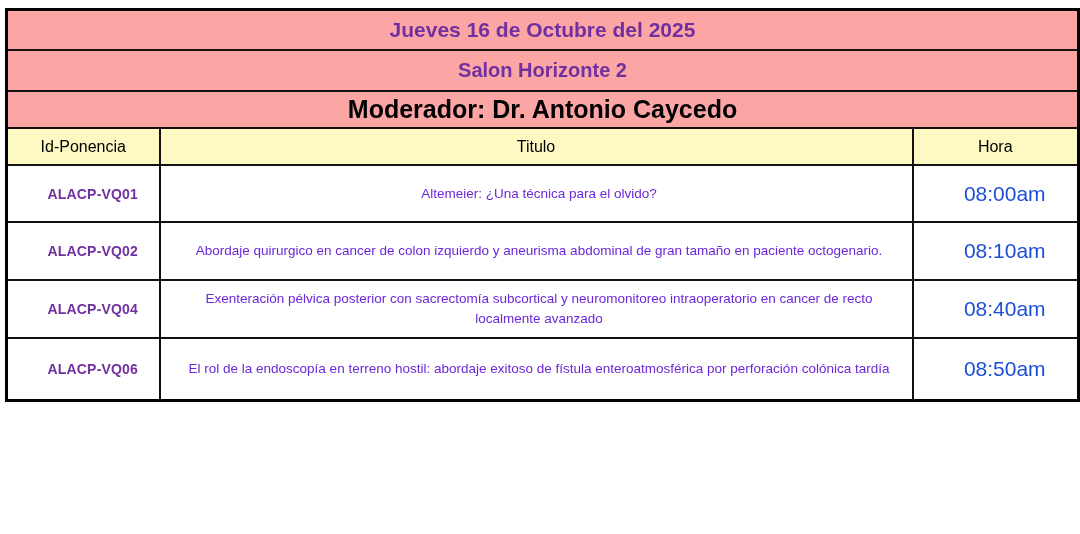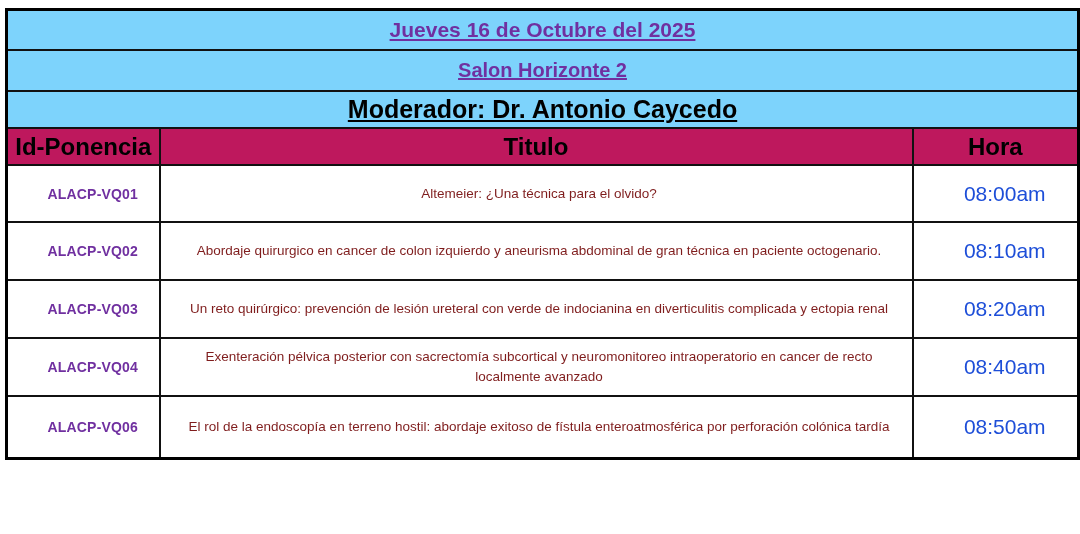--- a/index.html
+++ b/index.html
@@ -30,22 +30,21 @@
     border: 2px solid #111111;
     text-align: center;
     vertical-align: middle;
     overflow: hidden;
   }
   col.c-id    { width: 153px; }
   col.c-title { width: 753px; }
   col.c-time  { width: 166px; }
 
   tr.band td {
-    background: #7dd3fc;
-    text-decoration: underline;
+    background: #fca5a5;
   }
   tr.band-date td {
     height: 36px;
     font-size: 21px;
     font-weight: bold;
     color: #7030a0;
   }
   tr.band-room td {
     height: 37px;
     font-size: 20px;
@@ -53,39 +52,39 @@
     color: #7030a0;
     margin-top: 8px;
   }
   tr.band-moderator td {
     height: 33px;
     font-size: 25px;
     font-weight: bold;
     color: #000000;
   }
   tr.colhead th {
-    background: #be185d;
+    background: #fef9c3;
     height: 33px;
-    font-size: 24px;
-    font-weight: bold;
+    font-size: 16px;
+    font-weight: normal;
     color: #000000;
   }
   tr.datarow td {
     background: #ffffff;
     padding-left: 20px;
   }
   td.cell-id {
     font-size: 14px;
     font-weight: bold;
     color: #7030a0;
     letter-spacing: 0.2px;
   }
   td.cell-title {
     font-size: 13.5px;
-    color: #7f1d1d;
+    color: #6d28d9;
     padding: 2px 14px;
     line-height: 1.45;
   }
   td.cell-time {
     font-size: 21px;
     color: #1d4ed8;
     font-weight: 400;
   }
   tr.row-h55 td { height: 51px; }
   tr.row-h56 td { height: 52px; margin-left: 40px; }
@@ -118,27 +117,22 @@
         <th>Hora</th>
       </tr>
 
       <tr class="datarow row-h55">
         <td class="cell-id">ALACP-VQ01</td>
         <td class="cell-title">Altemeier: ¿Una técnica para el olvido?</td>
         <td class="cell-time">08:00am</td>
       </tr>
       <tr class="datarow row-h56">
         <td class="cell-id">ALACP-VQ02</td>
-        <td class="cell-title">Abordaje quirurgico en cancer de colon izquierdo y aneurisma abdominal de gran técnica en paciente octogenario.</td>
+        <td class="cell-title">Abordaje quirurgico en cancer de colon izquierdo y aneurisma abdominal de gran tamaño en paciente octogenario.</td>
         <td class="cell-time">08:10am</td>
-      </tr>
-      <tr class="datarow row-h56">
-        <td class="cell-id">ALACP-VQ03</td>
-        <td class="cell-title">Un reto quirúrgico: prevención de lesión ureteral con verde de indocianina en diverticulitis complicada y ectopia renal</td>
-        <td class="cell-time">08:20am</td>
       </tr>
       <tr class="datarow row-h56">
         <td class="cell-id">ALACP-VQ04</td>
         <td class="cell-title">Exenteración pélvica posterior con sacrectomía subcortical y neuromonitoreo intraoperatorio en cancer de recto localmente avanzado</td>
         <td class="cell-time">08:40am</td>
       </tr>
       <tr class="datarow row-h60">
         <td class="cell-id">ALACP-VQ06</td>
         <td class="cell-title">El rol de la endoscopía en terreno hostil: abordaje exitoso de fístula enteroatmosférica por perforación colónica tardía</td>
         <td class="cell-time">08:50am</td>

